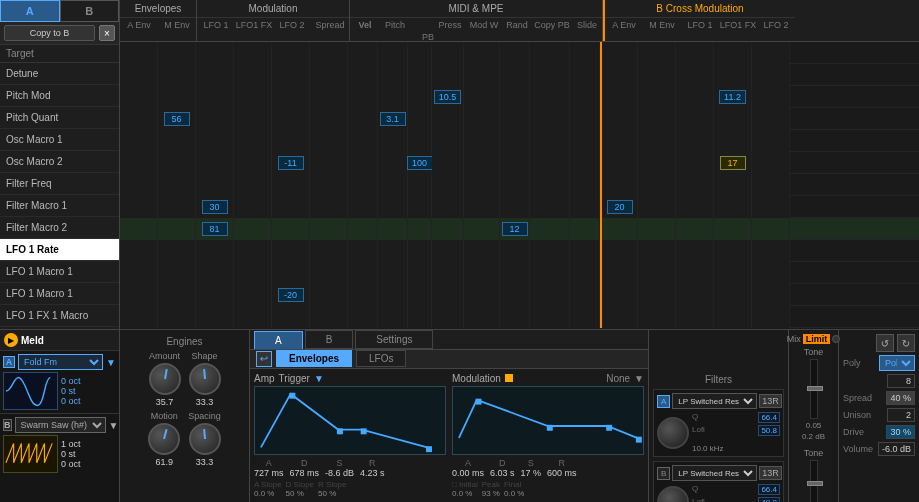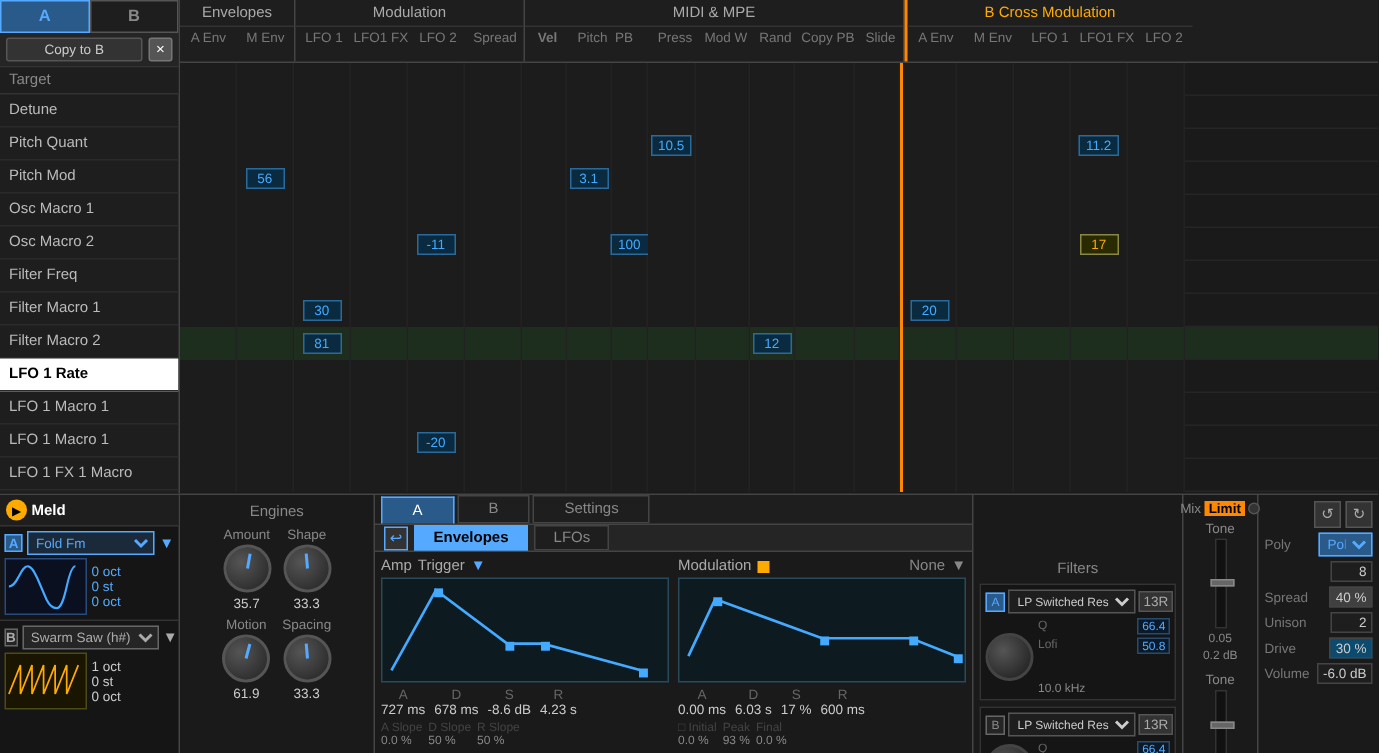--- a/index.html
+++ b/index.html
@@ -272,22 +272,22 @@
         <div class="ab-tab active-a">A</div>
         <div class="ab-tab active-b">B</div>
       </div>
       <div class="copy-to-b-row">
         <button class="copy-btn">Copy to B</button>
         <div class="close-btn">×</div>
       </div>
       <div class="target-label">Target</div>
       <div class="target-rows">
         <div class="target-row">Detune</div>
+        <div class="target-row">Pitch Mod</div>
         <div class="target-row">Pitch Quant</div>
-        <div class="target-row">Pitch Mod</div>
         <div class="target-row">Osc Macro 1</div>
         <div class="target-row">Osc Macro 2</div>
         <div class="target-row">Filter Freq</div>
         <div class="target-row">Filter Macro 1</div>
         <div class="target-row">Filter Macro 2</div>
         <div class="target-row active">LFO 1 Rate</div>
         <div class="target-row">LFO 1 Macro 1</div>
         <div class="target-row">LFO 1 Macro 1</div>
         <div class="target-row">LFO 1 FX 1 Macro</div>
         <div class="target-row">LFO 1 FX 2 Macro</div>
@@ -314,21 +314,21 @@
             <div class="h-col" style="width:38px; color:#777; font-size:9px; text-align:center; padding:2px 0;">LFO 2</div>
             <div class="h-col" style="width:38px; color:#777; font-size:9px; text-align:center; padding:2px 0;">Spread</div>
           </div>
         </div>
 
         <div style="display:flex; flex-direction:column; border-right:1px solid #444;">
           <div class="section-title" style="padding:3px 4px; color:#aaa; font-size:10px; text-align:center; border-bottom:1px solid #333;">MIDI &amp; MPE</div>
           <div style="display:flex;">
             <div class="h-col" style="width:30px; color:#777; font-size:9px; text-align:center; padding:2px 0;font-weight:bold;">Vel</div>
             <div class="h-col" style="width:30px; color:#777; font-size:9px; text-align:center; padding:2px 0;">Pitch</div>
-            <div class="h-col" style="width:24px; color:#777; font-size:9px; text-align:left; padding:2px 0;">PB</div>
+            <div class="h-col" style="width:24px; color:#777; font-size:9px; text-align:right; padding:2px 0;margin-top:12px;">PB</div>
             <div class="h-col" style="width:32px; color:#777; font-size:9px; text-align:center; padding:2px 0;">Press</div>
             <div class="h-col" style="width:36px; color:#777; font-size:9px; text-align:center; padding:2px 0;">Mod W</div>
             <div class="h-col" style="width:30px; color:#777; font-size:9px; text-align:center; padding:2px 0;">Rand</div>
             <div class="h-col" style="width:40px; color:#777; font-size:9px; text-align:center; padding:2px 0;">Copy PB</div>
             <div class="h-col" style="width:30px; color:#777; font-size:9px; text-align:center; padding:2px 0;">Slide</div>
           </div>
         </div>
 
         <div style="display:flex; flex-direction:column; border-left:2px solid #f80;">
           <div class="section-title" style="padding:3px 4px; color:#fa0; font-size:10px; text-align:center; border-bottom:1px solid #333;">B Cross Modulation</div>
@@ -883,21 +883,21 @@
           <div style="width:32px; height:32px; border-radius:50%; background:radial-gradient(circle at 35% 35%, #555, #1a1a1a); border:2px solid #444; cursor:pointer;"></div>
           <div style="flex:1; font-size:8px;">
             <div style="display:flex; justify-content:space-between;">
               <span style="color:#666;">Q</span>
               <span style="color:#5af; background:#0a1a2a; border:1px solid #2a4a6a; padding:0 2px;">66.4</span>
             </div>
             <div style="display:flex; justify-content:space-between; margin-top:2px;">
               <span style="color:#666;">Lofi</span>
               <span style="color:#5af; background:#0a1a2a; border:1px solid #2a4a6a; padding:0 2px;">50.8</span>
             </div>
-            <div style="color:#888; font-size:8px; margin-top:18px;">10.0 kHz</div>
+            <div style="color:#888; font-size:8px; margin-top:8px;">10.0 kHz</div>
           </div>
         </div>
       </div>
 
       <div style="background:#151515; border:1px solid #333; padding:3px;">
         <div style="display:flex; align-items:center; gap:2px; margin-bottom:3px;">
           <div style="background:#252525; color:#888; font-size:8px; padding:1px 3px; border:1px solid #666;">B</div>
           <select style="flex:1; background:#1e1e1e; color:#ccc; border:1px solid #555; font-size:8px; padding:1px; height:16px;">
             <option>LP Switched Res</option>
           </select>

